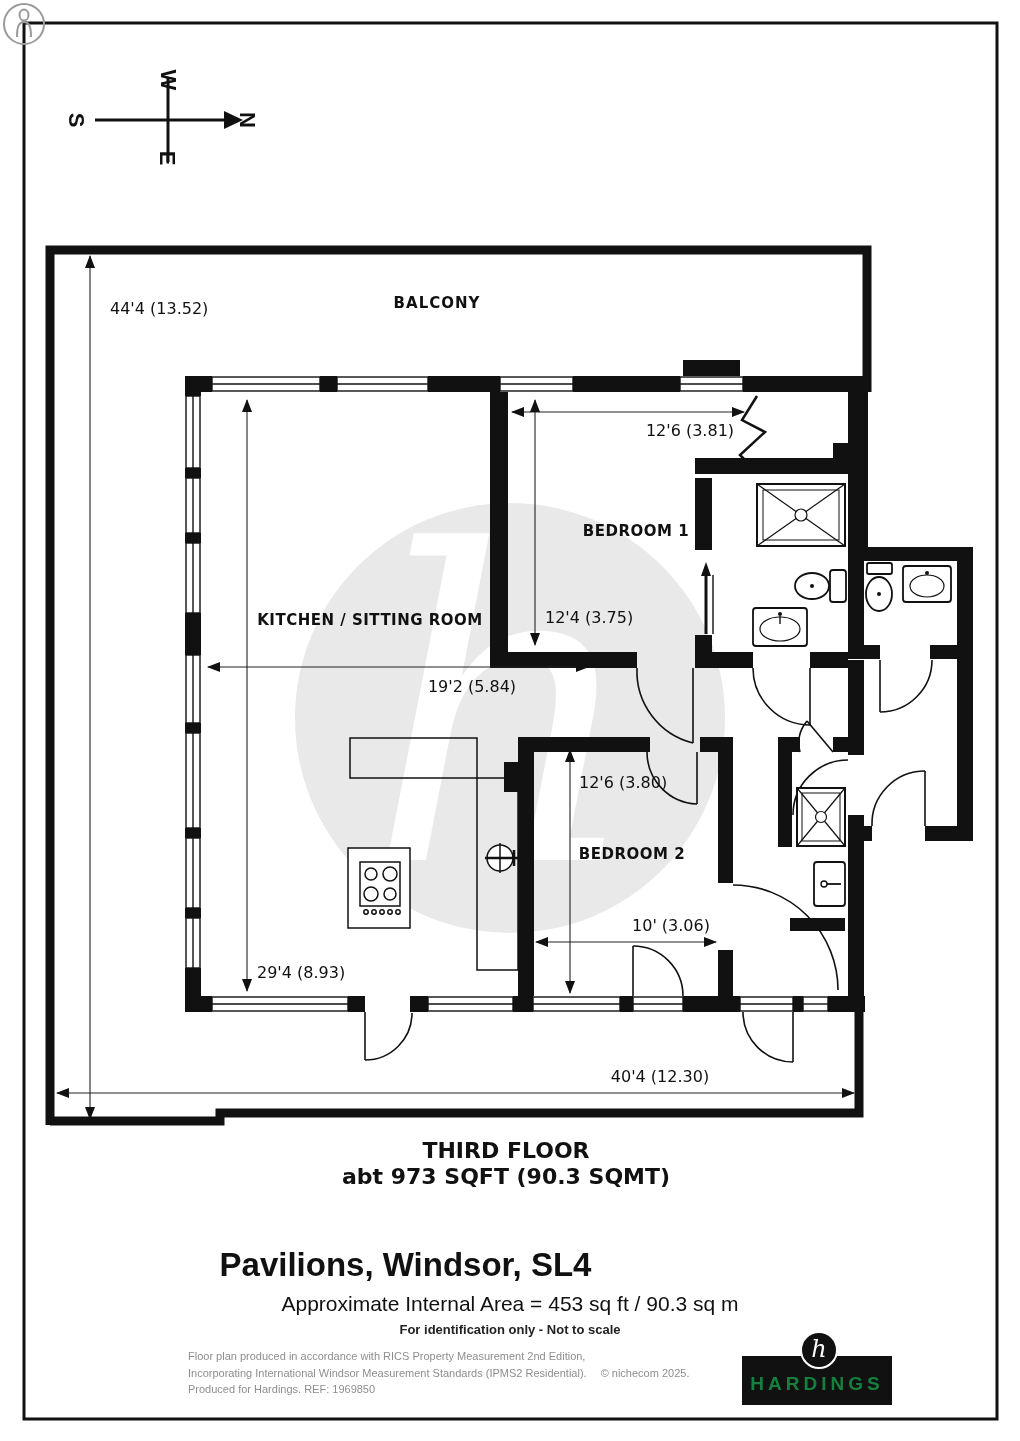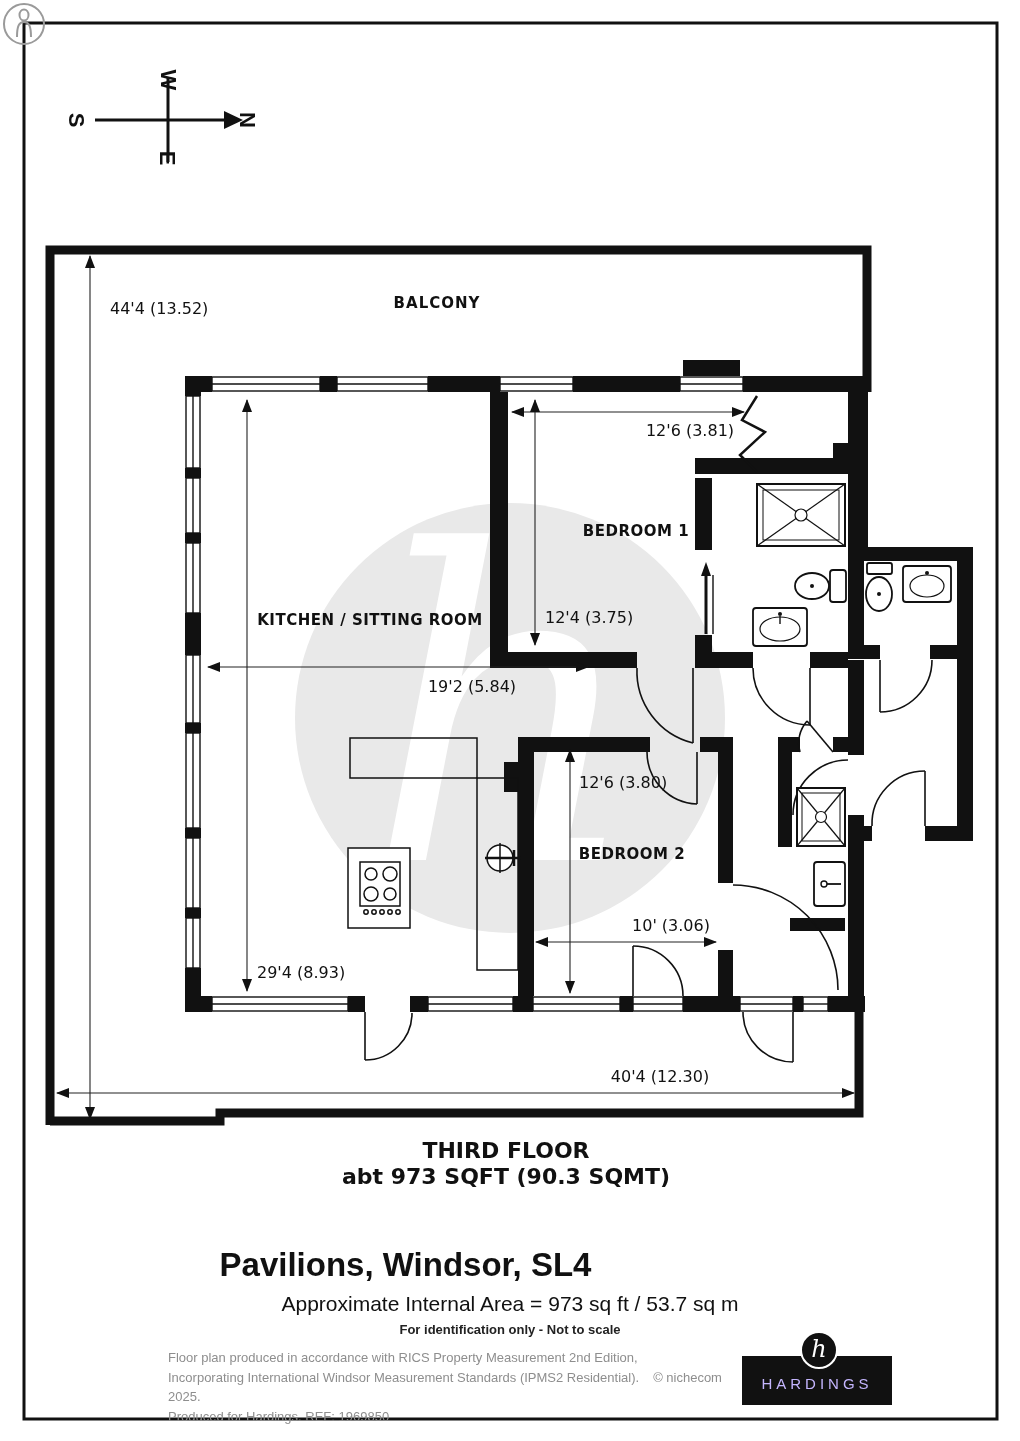--- a/index.html
+++ b/index.html
@@ -8,28 +8,28 @@
   .canvas > svg{position:absolute;left:0;top:0;}
   .abs{position:absolute;}
   .floor-summary{left:0;top:1138px;width:966px;text-align:center;
     font-family:"DejaVu Sans",sans-serif;font-weight:bold;font-size:22px;color:#111;line-height:1.18;margin-left:23px;}
   .prop-title{left:0;top:1246px;width:811px;text-align:center;
     font-family:"Liberation Sans",sans-serif;font-weight:bold;font-size:33px;color:#111;}
   .prop-area{left:0;top:1292px;width:1020px;text-align:center;
     font-family:"Liberation Sans",sans-serif;font-size:21px;color:#111;}
   .prop-note{left:0;top:1322px;width:1020px;text-align:center;
     font-family:Liberation Sans, sans-serif;font-size:13px;font-weight:bold;color:#222;}
-  .footer-text{left:168px;top:1348px;width:560px;
-    font-family:"Liberation Sans",sans-serif;font-size:13px;color:#8e8e8e;line-height:1.5;}
+  .footer-text{left:188px;top:1348px;width:560px;
+    font-family:"Liberation Sans",sans-serif;font-size:11px;color:#8e8e8e;line-height:1.5;}
   .footer-text .cpy{margin-left:14px;}
   .logo{left:742px;top:1331px;width:150px;height:74px;}
   .logo-box{position:absolute;left:0;top:25px;width:150px;height:49px;background:#111;
     display:flex;align-items:center;justify-content:center;}
-  .logo-name{color:#c4b5fd;font-family:"Liberation Sans",sans-serif;font-weight:normal;
-    font-size:15px;letter-spacing:4px;padding-top:6px;}
+  .logo-name{color:#15803d;font-family:"Liberation Sans",sans-serif;font-weight:bold;
+    font-size:19px;letter-spacing:4px;padding-top:6px;}
   .logo-mono{position:absolute;left:58px;top:0;width:34px;height:34px;border-radius:50%;
     background:#111;border:2px solid #fff;display:flex;align-items:center;justify-content:center;}
   .logo-mono span{color:#fff;font-family:"DejaVu Serif",serif;font-style:italic;
     font-size:24px;line-height:1;padding-bottom:3px;}
   .person-icon{left:128px;top:1350px;}
 </style>
 </head>
 <body>
 
 <div class="canvas">
@@ -285,21 +285,21 @@
     <text x="671" y="931" text-anchor="middle">10' (3.06)</text>
   </g>
 </svg>
 
 <div class="abs floor-summary">
   <div>THIRD FLOOR</div>
   <div>abt 973 SQFT (90.3 SQMT)</div>
 </div>
 
 <div class="abs prop-title">Pavilions, Windsor, SL4</div>
-<div class="abs prop-area">Approximate Internal Area = 973 sq ft / 53.7 sq m</div>
+<div class="abs prop-area">Approximate Internal Area = 453 sq ft / 90.3 sq m</div>
 <div class="abs prop-note">For identification only - Not to scale</div>
 
 <svg class="abs person-icon" width="48" height="48" viewBox="0 0 48 48">
   <circle cx="24" cy="24" r="20" fill="none" stroke="#9a9a9a" stroke-width="2"></circle>
   <ellipse cx="24" cy="15" rx="4.5" ry="5.5" fill="none" stroke="#9a9a9a" stroke-width="2"></ellipse>
   <path d="M17,37 C17,26 19,22 24,22 C29,22 31,26 31,37" fill="none" stroke="#9a9a9a" stroke-width="2"></path>
 </svg>
 <div class="abs footer-text">
   <div>Floor plan produced in accordance with RICS Property Measurement 2nd Edition,</div>
   <div>

